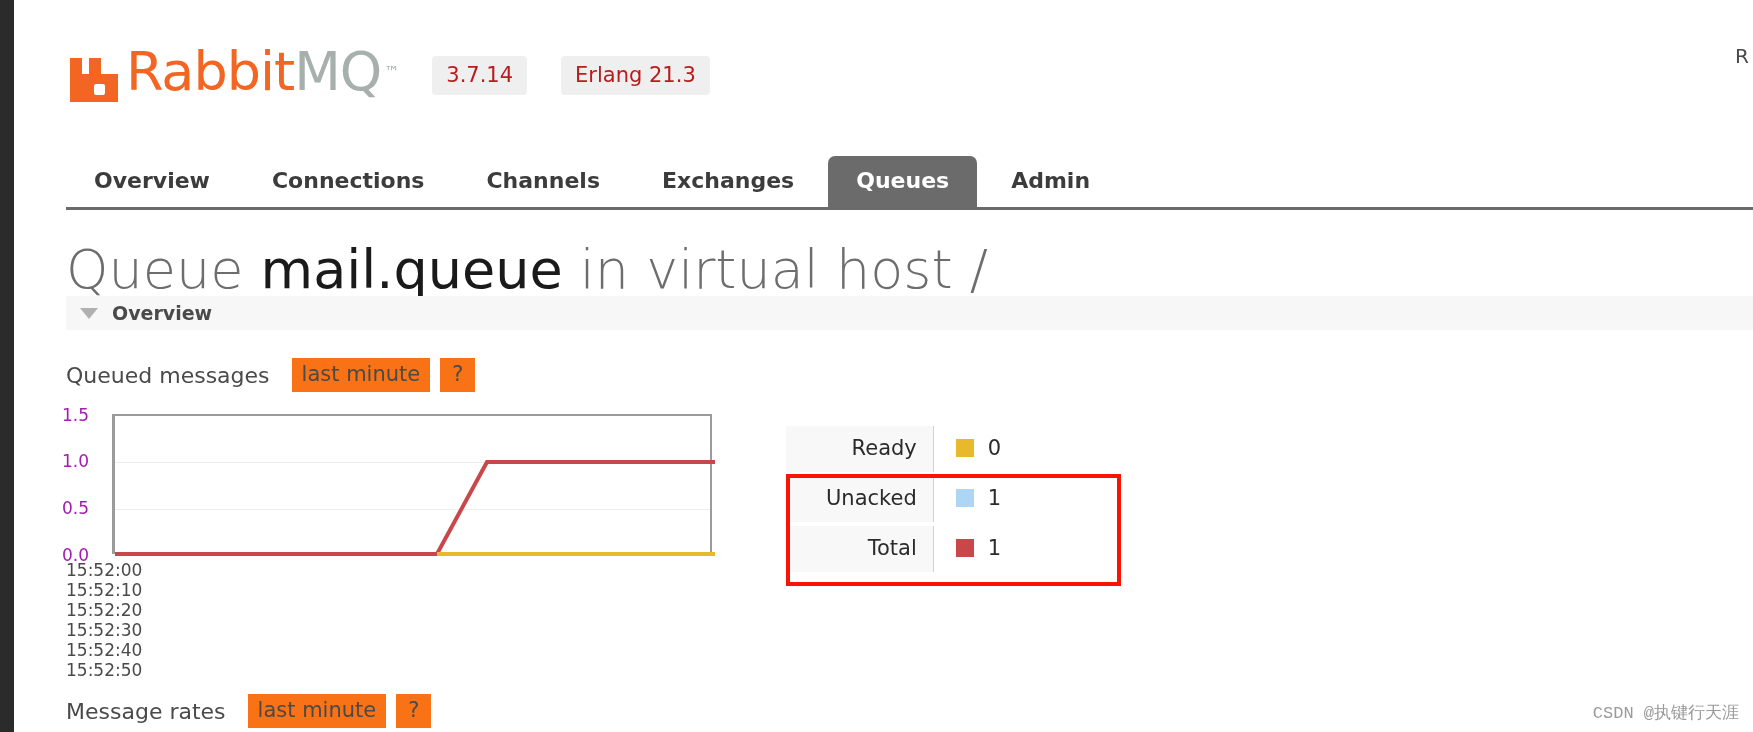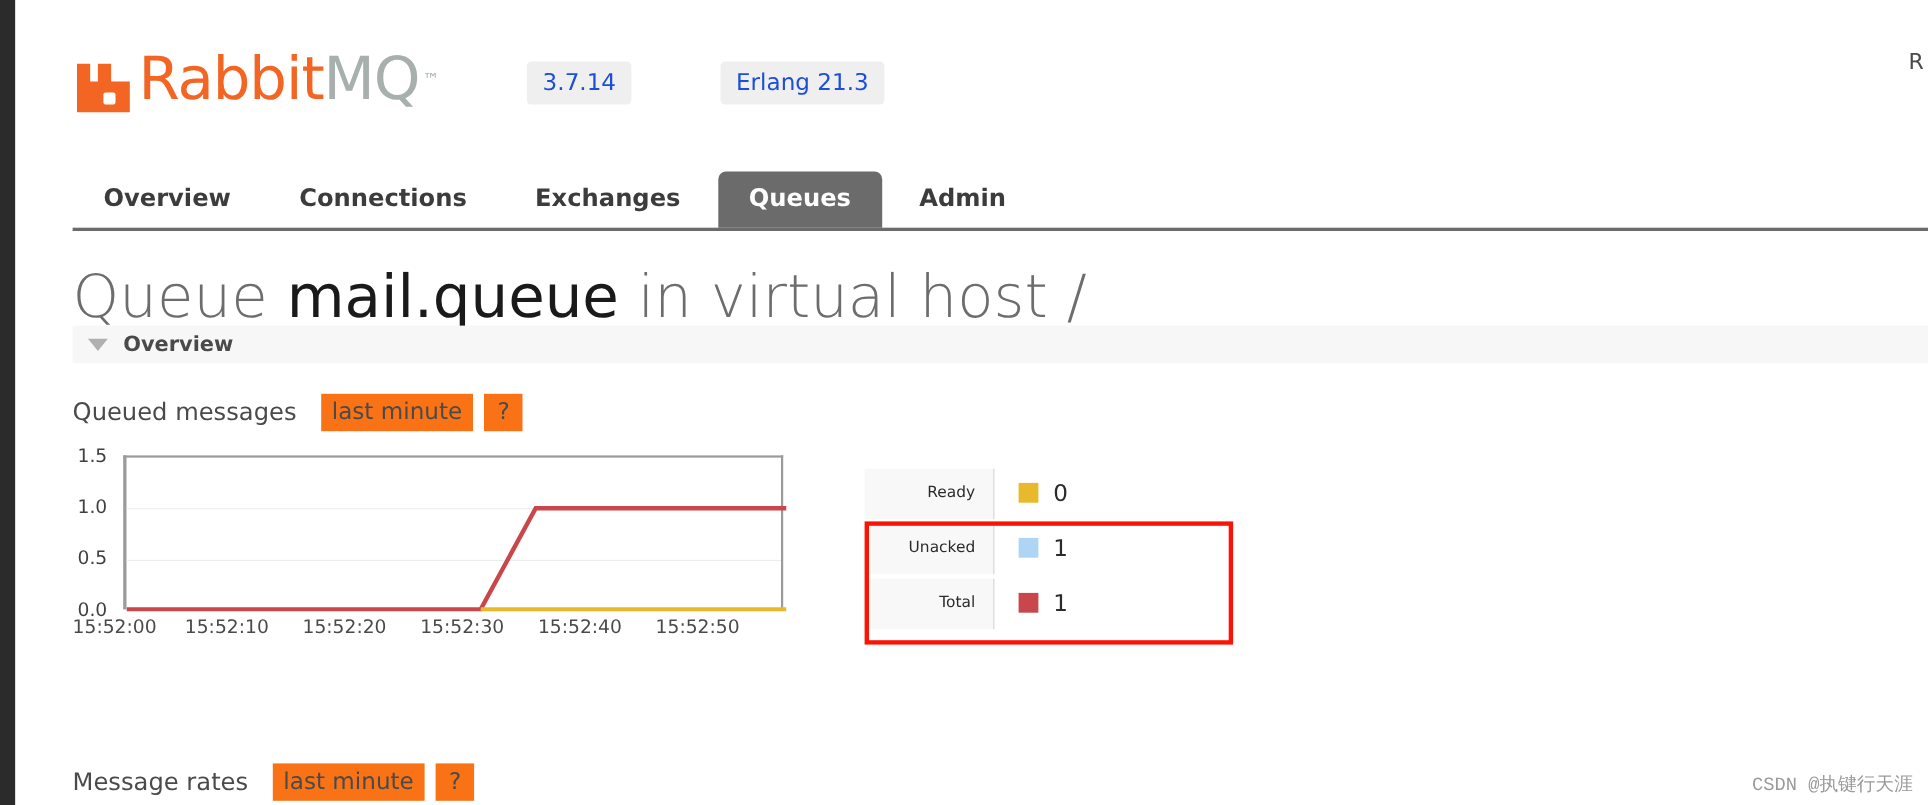--- a/index.html
+++ b/index.html
@@ -52,27 +52,26 @@
   .logo-mq { color: #a8b0ad; }
   .logo-tm {
     color: #a8b0ad;
     font-size: 15px;
     margin-left: 3px;
     align-self: flex-end;
     padding-bottom: 6px;
   }
   .ver-badge {
     background: #efefef;
-    color: #1d4ed8;
+    color: #b91c1c;
     font-size: 21px;
     padding: 7px 14px 8px 14px;
     border-radius: 4px;
     font-family: "DejaVu Sans", sans-serif;
     white-space: nowrap;
-    margin-left: 47px;
   }
 
   
   .nav {
     position: absolute;
     left: 52px; top: 152px;
     width: 1690px;
     height: 58px;
     border-bottom: 3px solid #6b6b6b;
     display: flex;
@@ -183,31 +182,32 @@
   .gridline {
     position: absolute;
     left: 0; right: 0;
     height: 1px;
     background: #ededed;
   }
   .ytick {
     position: absolute;
     right: 620px;
     font-size: 17px;
-    color: #404040;
-    text-align: center;
+    color: #a21caf;
+    text-align: left;
     width: 44px;
     transform: translateY(-9px);
     font-family: "DejaVu Sans", sans-serif;
   }
   .xticks {
     position: absolute;
     left: 0; top: 146px;
     width: 660px;
     display: flex;
+    flex-direction: column;
   }
   .xtick {
     font-size: 17px;
     color: #4a4a4a;
     white-space: nowrap;
     font-family: "DejaVu Sans", sans-serif;
   }
 
   
   .stats-wrap {
@@ -218,21 +218,21 @@
   .stats-table {
     border-collapse: separate;
     border-spacing: 0 4px;
   }
   .stats-table td {
     vertical-align: middle;
   }
   .stat-label {
     background: #f8f8f8;
     text-align: right;
-    font-size: 14px;
+    font-size: 21px;
     color: #2b2b2b;
     padding: 10px 16px 12px 40px;
     white-space: nowrap;
     font-family: "DejaVu Sans", sans-serif;
   }
   .stat-value {
     border-left: 1px solid #d2d2d2;
     padding: 10px 26px 12px 22px;
     font-size: 21px;
     color: #2b2b2b;
@@ -306,20 +306,21 @@
       </div>
       <div class="ver-badge">3.7.14</div>
       <div class="ver-badge">Erlang 21.3</div>
     </div>
 
     <div class="edge-text">R</div>
 
     <div class="nav">
       <div class="nav-item">Overview</div>
       <div class="nav-item">Connections</div>
+      <div class="nav-item">Channels</div>
       <div class="nav-item">Exchanges</div>
       <div class="nav-item active">Queues</div>
       <div class="nav-item">Admin</div>
     </div>
 
     <div class="page-title">
       <span>Queue</span>
       <span class="queue-name">mail.queue</span>
       <span>in virtual host /</span>
     </div>

